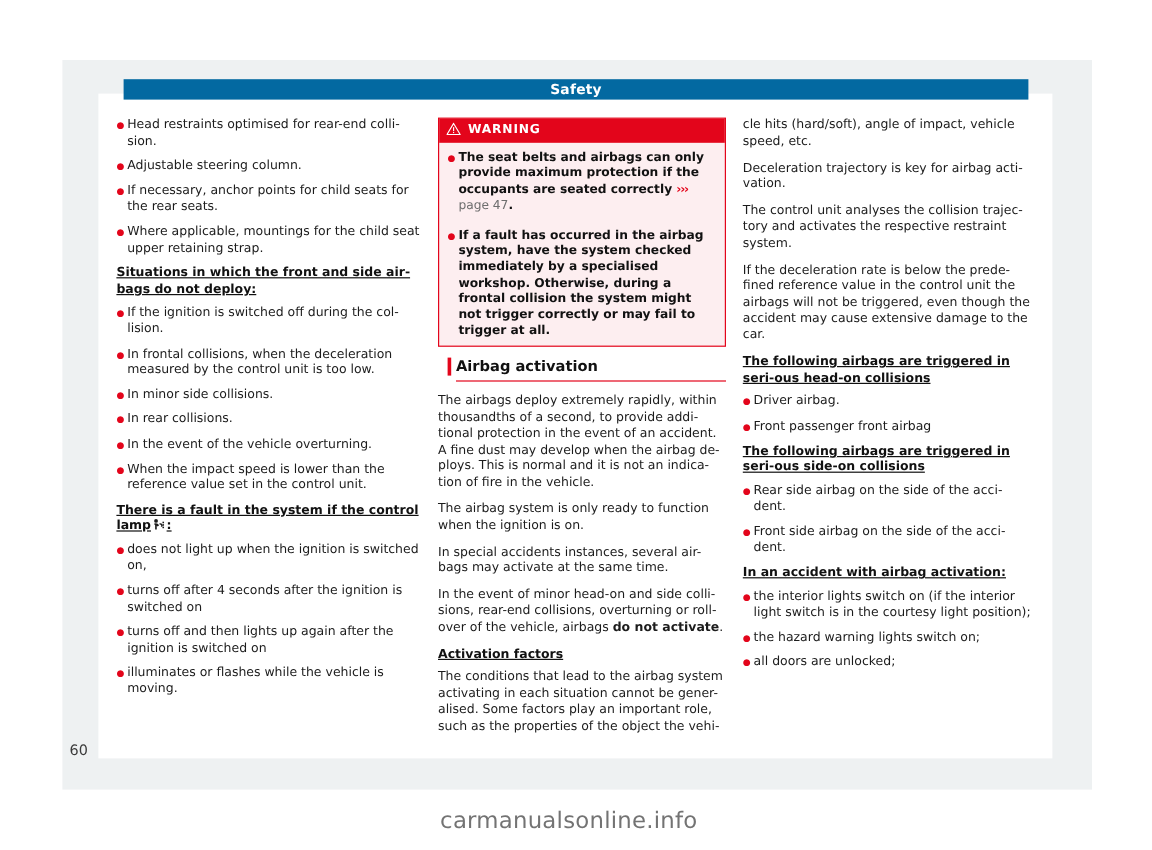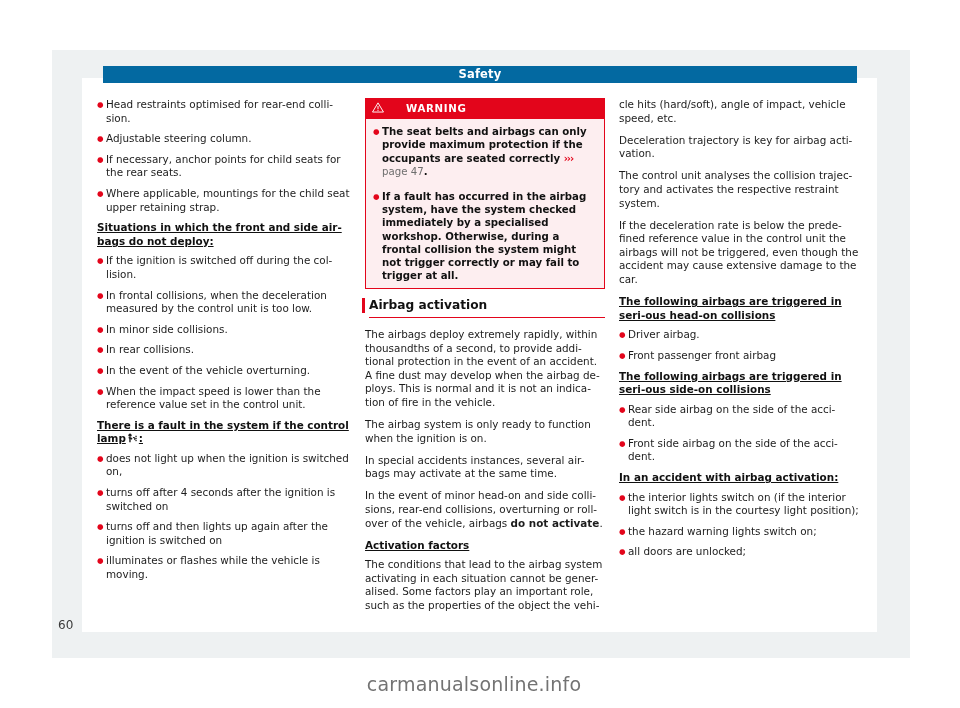--- a/index.html
+++ b/index.html
@@ -108,21 +108,21 @@
     font-weight: bold;
     margin: 0 0 6px 0;
     color: #111;
     text-decoration: underline;
   }
   .spaced-above { margin-top: 13px; }
 
   
   .section-head {
     position: relative;
-    margin: 0 0 10px 4px;
+    margin: 0 0 10px 15px;
     padding-bottom: 4px;
     border-bottom: 1.3px solid #e3051b;
   }
   .section-head .bar {
     position: absolute;
     left: -7px;
     top: -1px;
     width: 2.6px;
     height: 15px;
     background: #e3051b;
@@ -143,21 +143,21 @@
   }
   .warning-head {
     background: #e3051b;
     color: #ffffff;
     font-size: 10.2px;
     font-weight: bold;
     letter-spacing: 0.7px;
     padding: 3px 6px 3.5px 6px;
     display: flex;
     align-items: center;
-    gap: 22px;
+    gap: 6px;
   }
   .warning-head .tri {
     display: inline-block;
     line-height: 1;
     font-size: 11px;
   }
   .warning-body {
     padding: 6px 7px 4px 7px;
     font-size: 10.2px;
     line-height: 13.2px;

